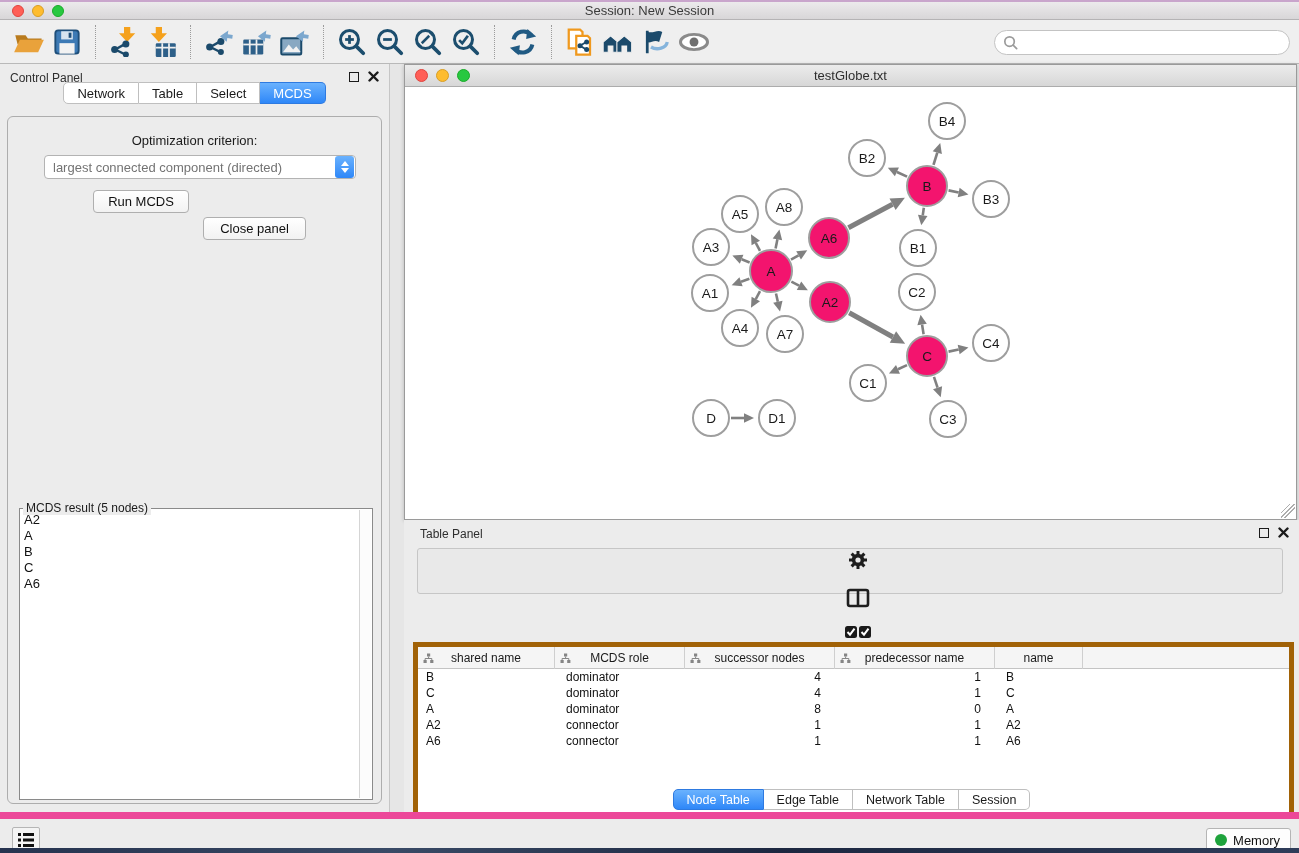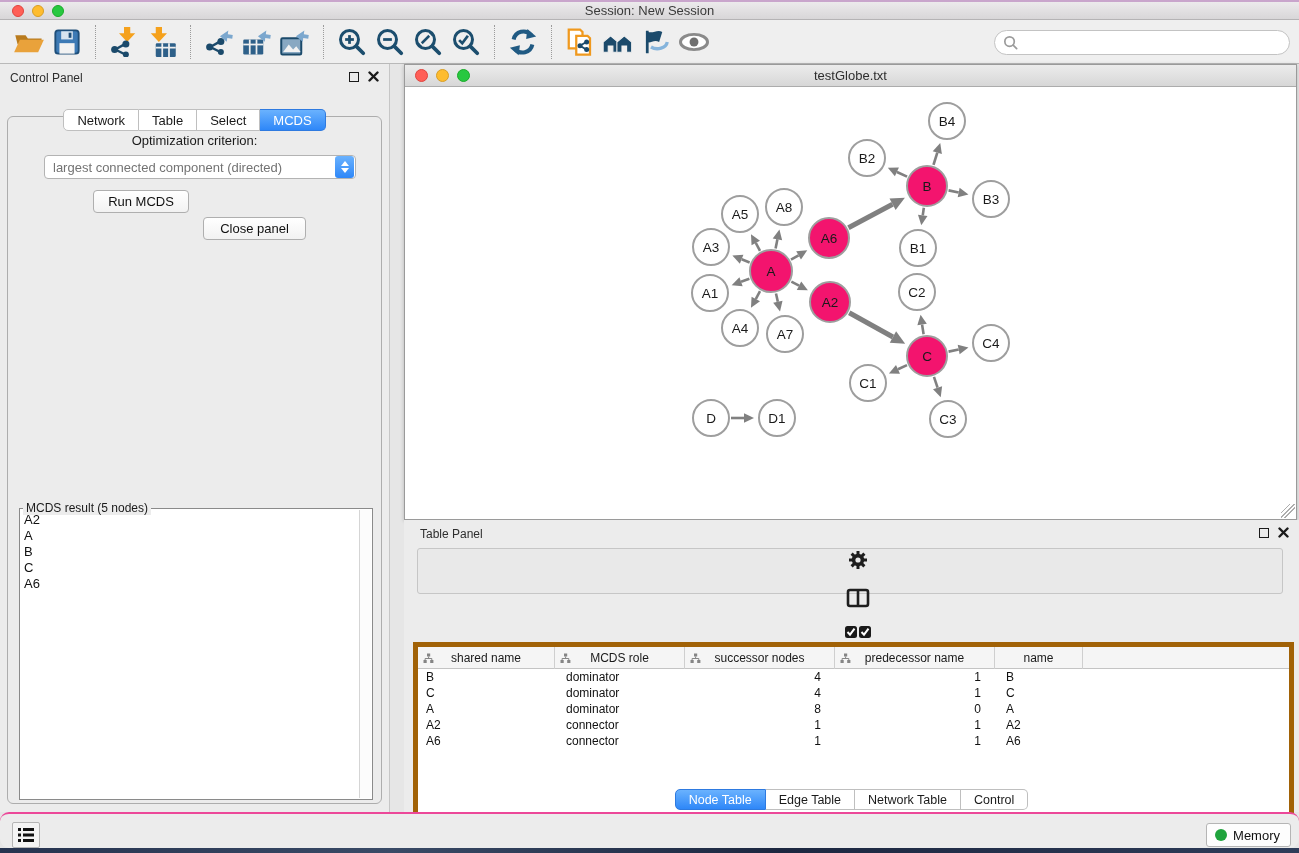--- a/index.html
+++ b/index.html
@@ -32,21 +32,21 @@
   .panel-icons { position:absolute; right:10px; top:7px; display:flex; gap:9px; align-items:center; }
   .float-sq { width:10px; height:10px; border:1.6px solid #1A1A1A; display:inline-block; }
 
   .seg { display:flex; }
   .seg .seg-tab { height:22px; font-size:13px; color:#1A1A1A; background:#fff; border:1px solid #BFBFBF;
       border-left:none; display:flex; align-items:center; justify-content:center; padding:0 13px; cursor:pointer; }
   .seg .seg-tab:first-child { border-left:1px solid #BFBFBF; border-radius:5px 0 0 5px; }
   .seg .seg-tab:last-child { border-radius:0 5px 5px 0; }
   .seg .seg-tab.active { background:linear-gradient(#6AB2FE,#2E87F8); border-color:#2E7AE0; color:#fff; }
 
-  #cp-tabs { position:absolute; left:0; top:45px; width:100%; display:flex; justify-content:center; z-index:3;align-items:center; }
+  #cp-tabs { position:absolute; left:0; top:18px; width:100%; display:flex; justify-content:center; z-index:3;align-items:center; }
   #cp-box { position:absolute; left:7px; right:7px; top:52px; bottom:8px; border:1px solid #ADADAD; border-radius:6px; }
   #opt-label { position:absolute; left:0; top:16px; width:100%; text-align:center; font-size:13px; color:#1A1A1A; }
   #opt-select { position:absolute; left:36px; top:38px; width:312px; height:24px; background:#fff;
       border:1px solid #B3B3B3; border-radius:4px; display:flex; align-items:center; cursor:pointer; }
   #opt-select .sel-text { flex:1; font-size:13px; padding-left:8px; color:#737373; white-space:nowrap; overflow:hidden;}
   #opt-select .stepper { width:19px; height:22px; border-radius:3px; background:linear-gradient(#6AB2FE,#2E87F8);
       margin-right:1px; display:flex; flex-direction:column; align-items:center; justify-content:center; gap:2px;}
   .chev-up { width:0;height:0;border-left:4px solid transparent;border-right:4px solid transparent;border-bottom:5px solid #fff;}
   .chev-dn { width:0;height:0;border-left:4px solid transparent;border-right:4px solid transparent;border-top:5px solid #fff;}
   .push-btn { position:absolute; height:23px; background:linear-gradient(#FFFFFF,#F2F2F2); border:1px solid #AFAFAF;
@@ -83,21 +83,21 @@
       border-right:1px solid #CFCFCF; height:22px; gap:5px; }
   .th svg { position:absolute; left:5px; }
   .tr { height:16px; }
   .td { font-size:12px; color:#111; line-height:16px; white-space:nowrap; overflow:hidden; }
   .td.l { padding-left:8px; } .td.l2 { padding-left:11px; } .td.r { text-align:right; padding-right:14px; }
 
   #tp-tabs { position:absolute; left:0; top:269px; width:100%; display:flex; justify-content:center; }
   #tp-tabs .seg-tab { font-size:12.5px; height:21px; }
 
   
-  #status-bar { left:0; top:812px; width:1299px; height:36px; background:#ECECEC; border-top:2px solid #ec4899;border-radius:9px; }
+  #status-bar { left:0; top:812px; width:1299px; height:36px; background:#ECECEC; border-top:7px solid #ec4899; }
   #list-btn { position:absolute; left:12px; top:8px; width:28px; height:26px; background:#F4F4F4; border:1px solid #B5B5B5;
       border-radius:2px; display:flex; align-items:center; justify-content:center; cursor:pointer; }
   #memory-btn { position:absolute; right:8px; top:9px; height:24px; padding:0 10px 0 8px; background:#FDFDFD;
       border:1px solid #B5B5B5; border-radius:3px; display:flex; align-items:center; gap:6px; cursor:pointer; }
   #memory-btn .dot { width:12px; height:12px; border-radius:50%; background:#1FA33C; }
   #memory-btn span.lbl { font-size:13px; color:#111; }
   #desktop-strip { left:0; top:848px; width:1299px; height:5px; background:linear-gradient(90deg,#26334F,#394A66 30%,#1C2740 60%,#2E3C59); }
 </style>
 </head>
 <body>
@@ -586,21 +586,21 @@
           <div class="td l2">A6</div>
           <div class="td"></div>
         </div>
       </div>
   </div>
   <div id="tp-tabs">
       <div class="seg" id="tp-seg">
         <div class="seg-tab active">Node Table</div>
         <div class="seg-tab">Edge Table</div>
         <div class="seg-tab">Network Table</div>
-        <div class="seg-tab">Control</div>
+        <div class="seg-tab">Session</div>
       </div>
     </div>
 </div>
 
 <div id="status-bar" class="abs">
   <span id="list-btn">
     <svg width="18" height="16" viewBox="0 0 18 16">
       <g fill="#111">
         <rect x="1" y="1" width="3" height="3"></rect>
           <rect x="6" y="1" width="11" height="3"></rect>

